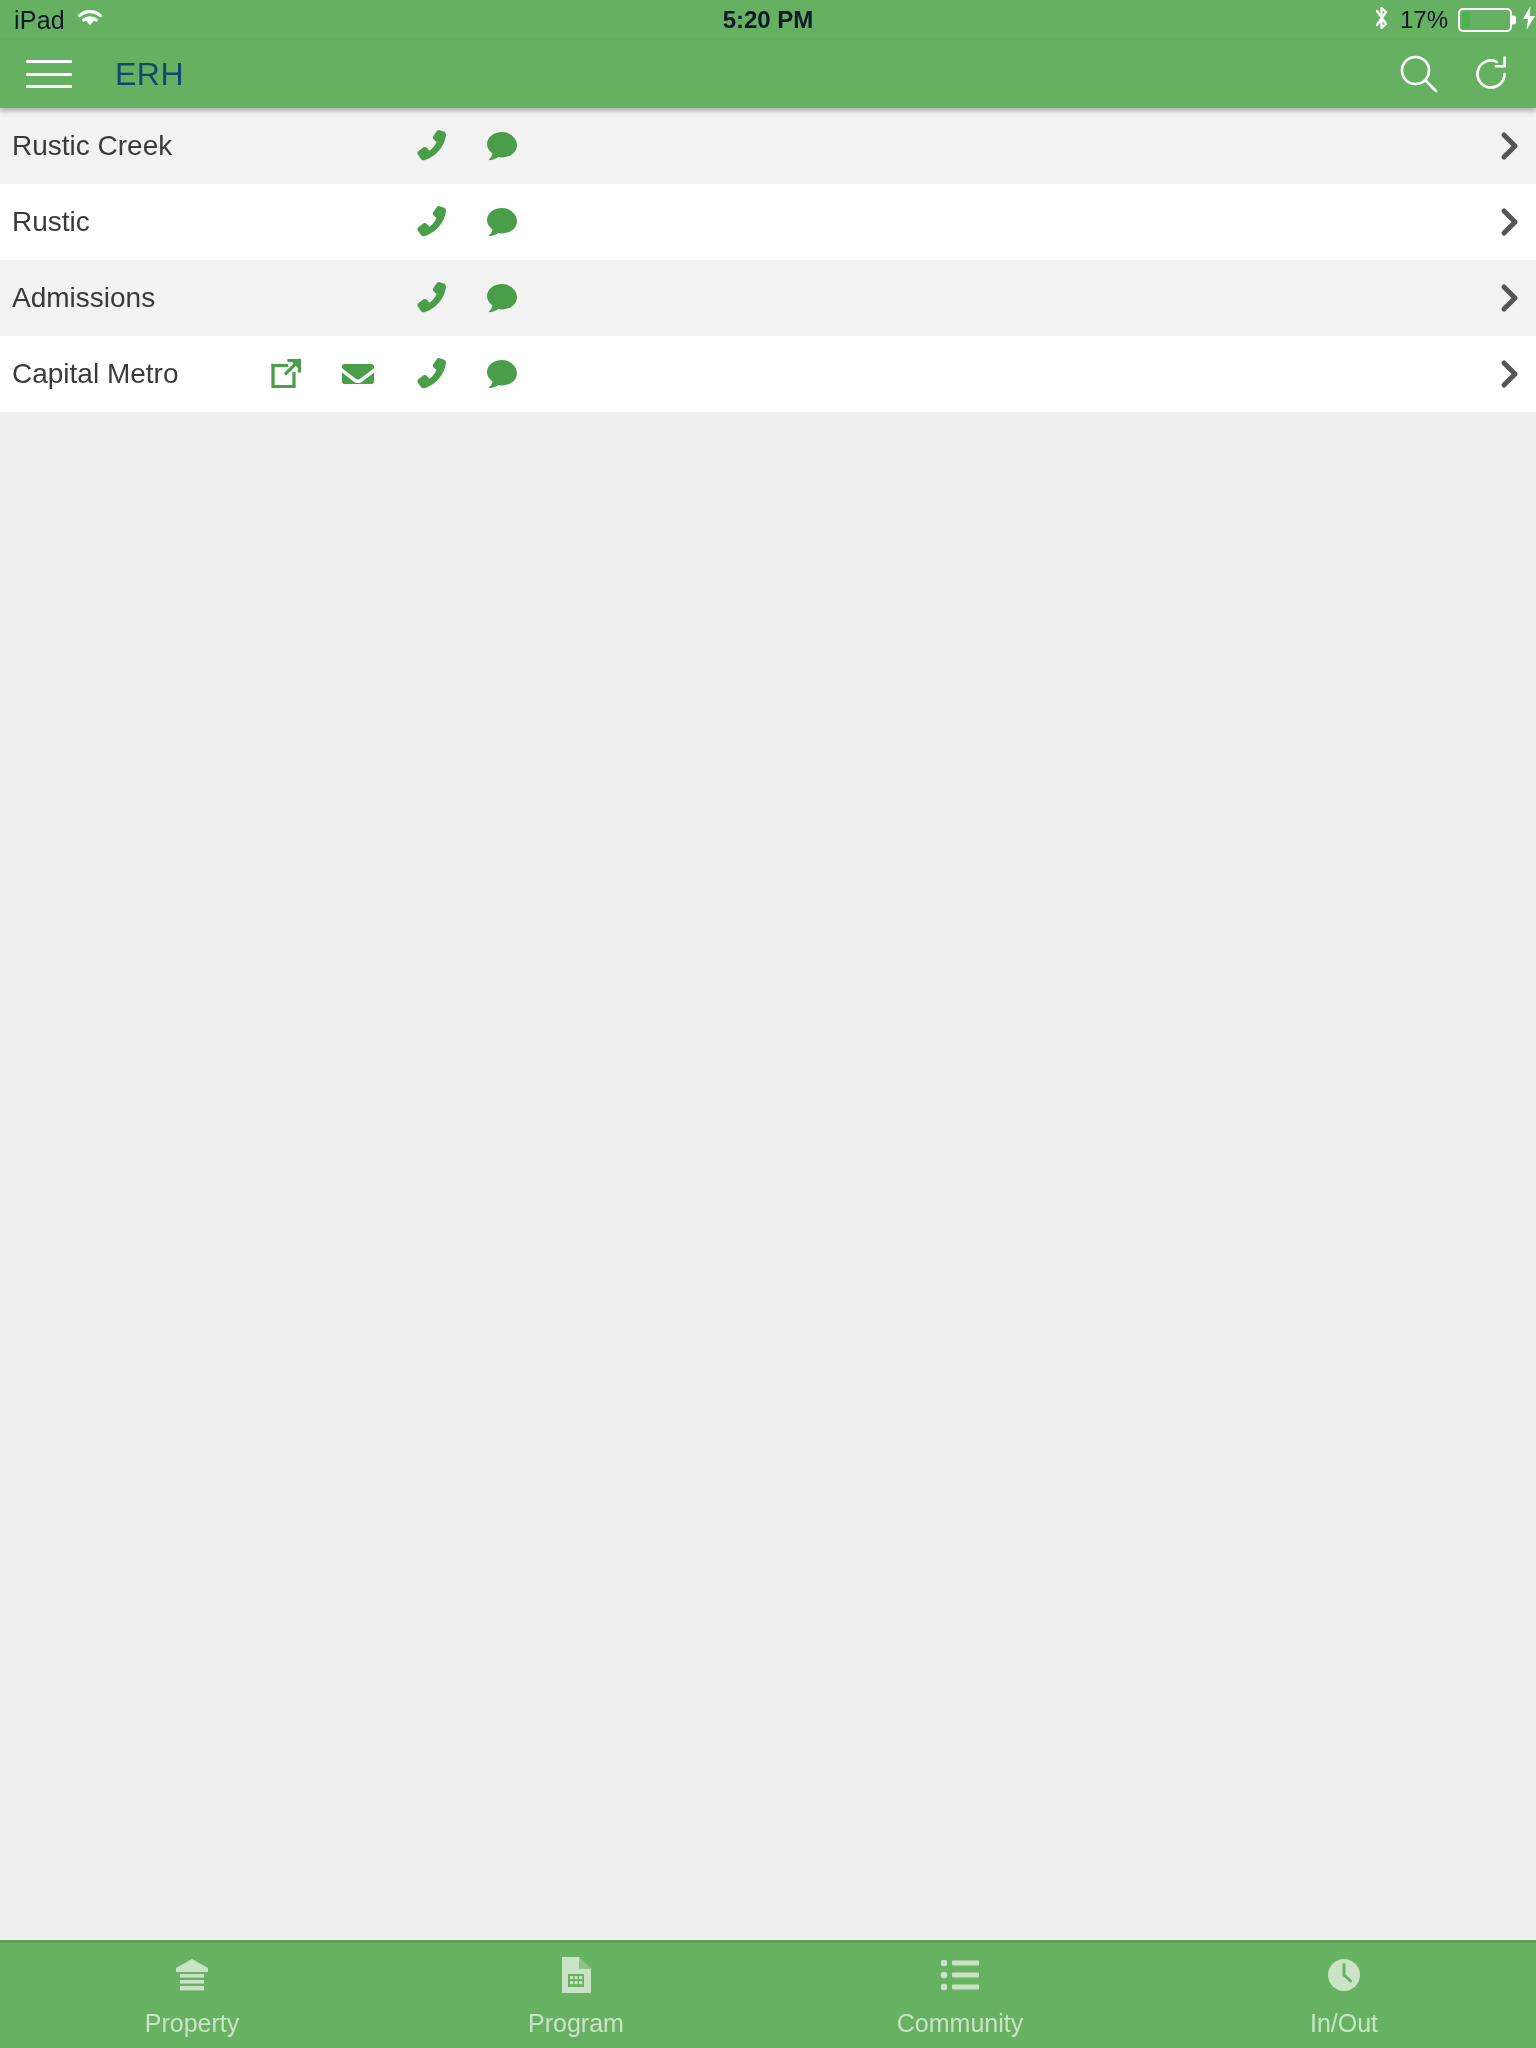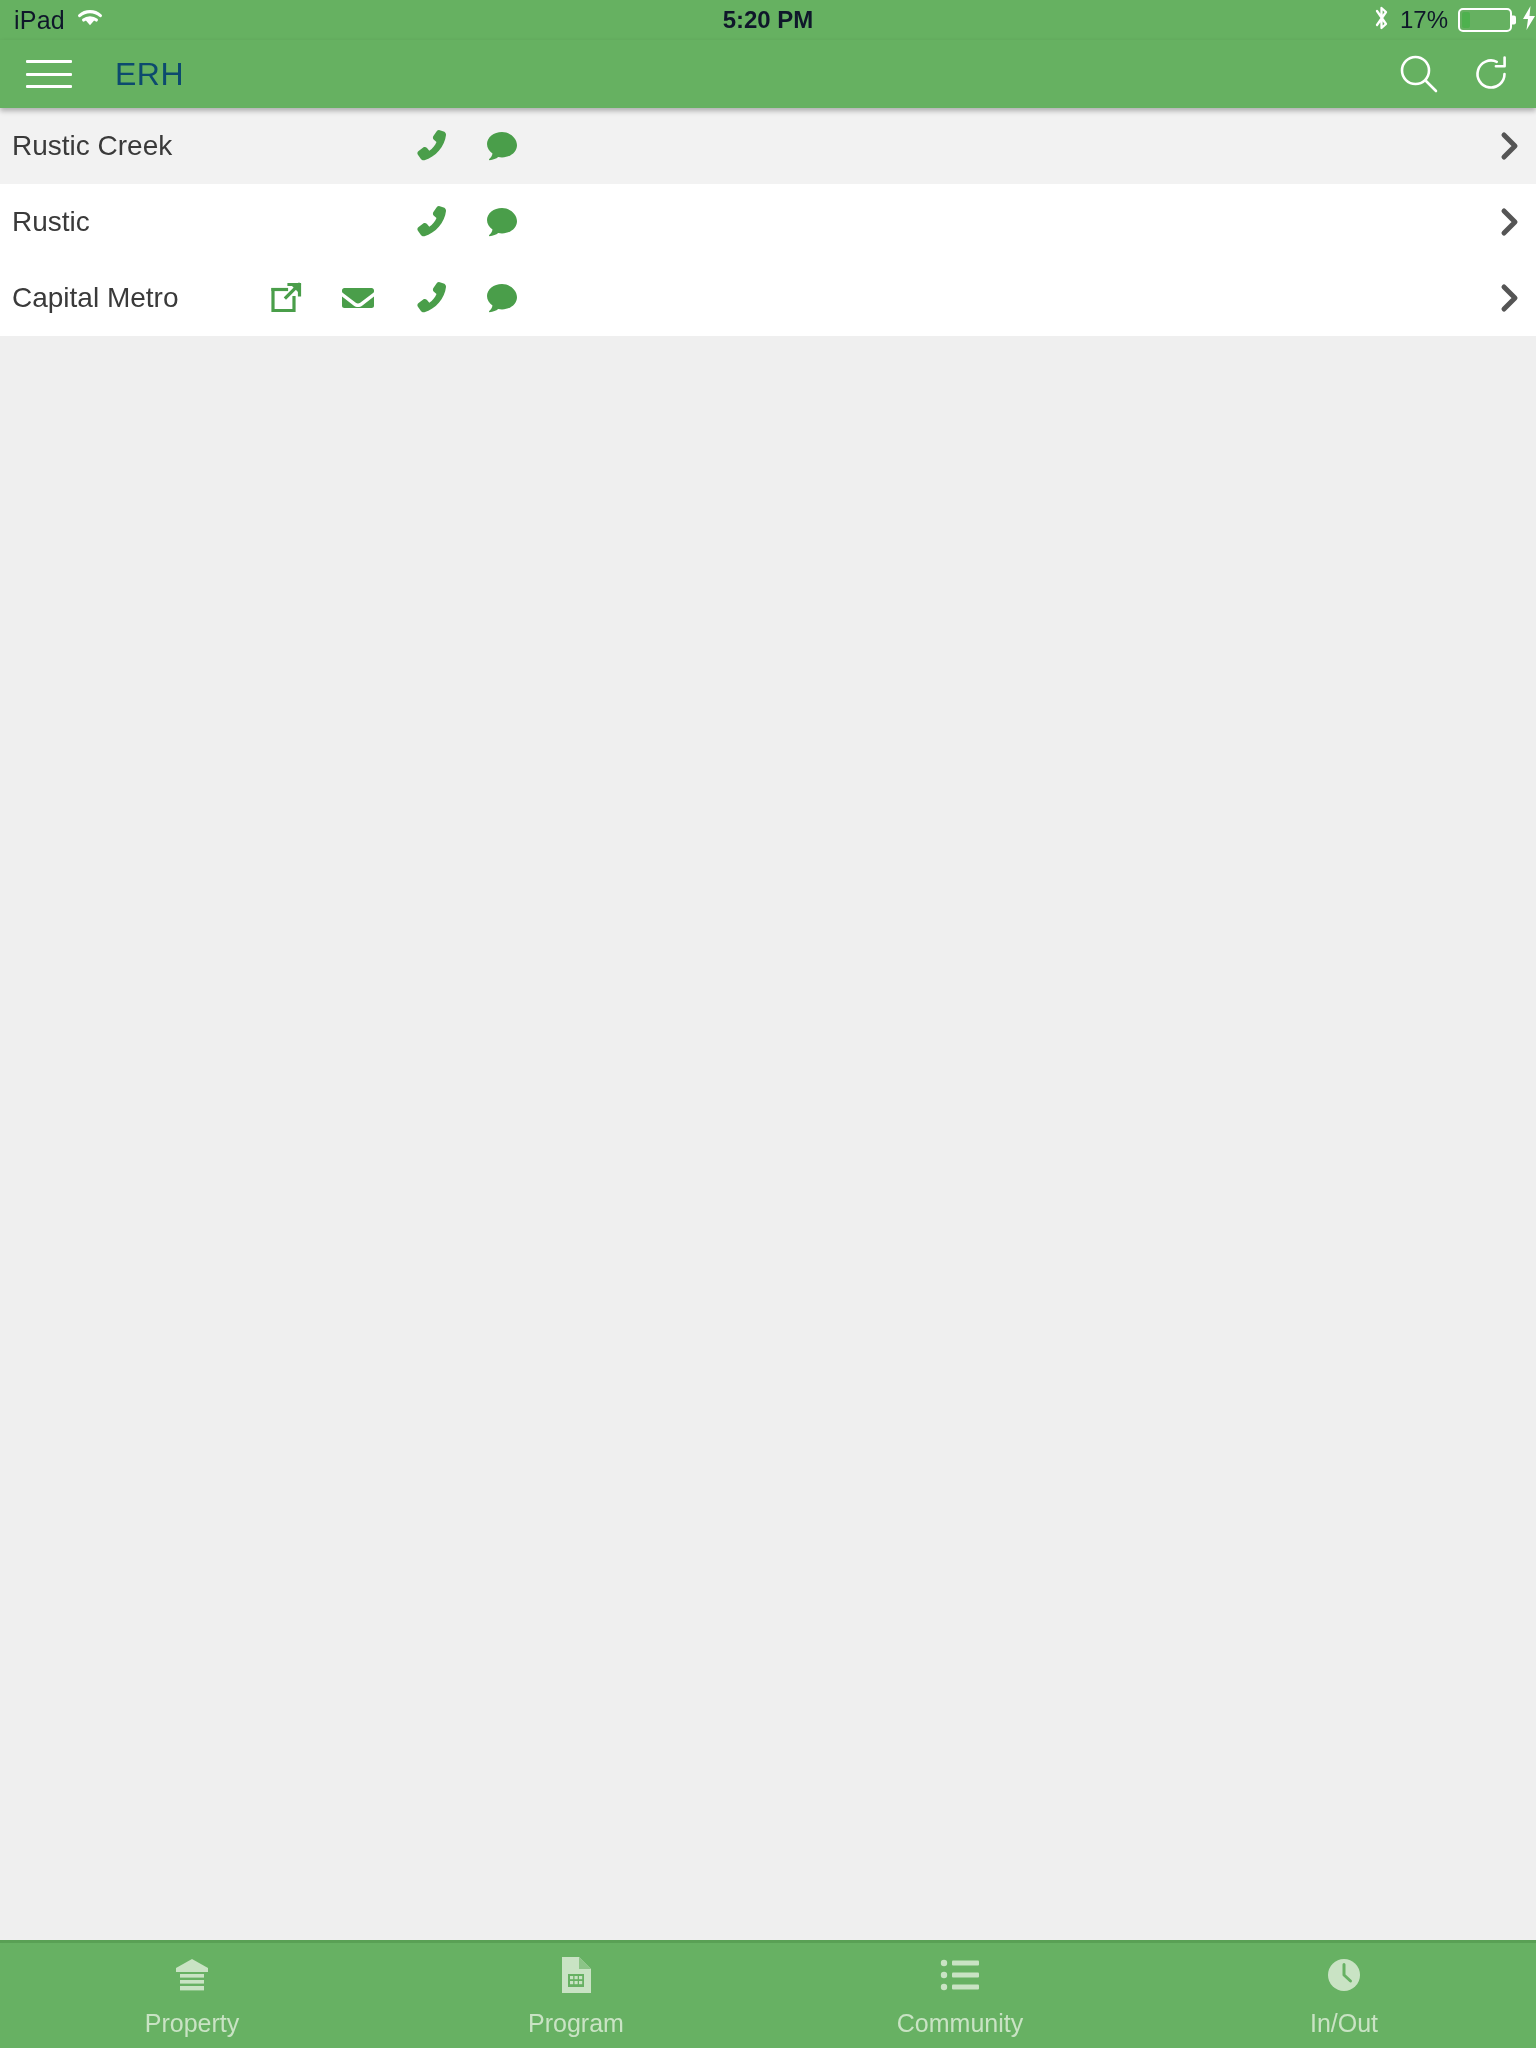--- a/index.html
+++ b/index.html
@@ -175,20 +175,40 @@
               <path d="M20 6C11.7 6 5 11.4 5 18.1c0 3.8 2.1 7.2 5.5 9.4-.4 2.3-1.8 4.3-3.3 5.6-.4.4-.2 1.1.4 1.1 3.6-.1 6.6-1.5 8.6-3.1 1.2.2 2.5.3 3.8.3 8.3 0 15-5.4 15-12.2S28.3 6 20 6z"></path>
             </svg>
           </span>
         </div>
         <div class="row-chevron">
           <svg width="28" height="40" viewBox="0 0 28 40" fill="none">
             <path d="M8 9 L19 20 L8 31" stroke="#555555" stroke-width="5" stroke-linecap="round" stroke-linejoin="round"></path>
           </svg>
         </div>
       </div>
+      <div class="row odd">
+        <div class="row-label">Admissions</div>
+        <div class="row-icons" style="left: 394px;">
+          <span class="ricon">
+            <svg width="40" height="40" viewBox="0 0 40 40" fill="#4a9e4a">
+              <path d="M30.6 4.6c-1.3-.9-3-.6-3.9.7l-3.3 4.6c-.8 1.2-.6 2.8.5 3.8l2.6 2.3c-1.3 3.5-3.9 6.6-7.2 8.7l-2.3-2.6c-1-1.1-2.6-1.3-3.8-.5l-4.6 3.3c-1.3.9-1.6 2.6-.7 3.9l3 4.2c.8 1.1 2.2 1.6 3.5 1.2C25.4 31.2 34.8 20.4 36 9c.1-1.3-.5-2.6-1.6-3.3z"></path>
+            </svg>
+          </span>
+          <span class="ricon">
+            <svg width="40" height="40" viewBox="0 0 40 40" fill="#4a9e4a">
+              <path d="M20 6C11.7 6 5 11.4 5 18.1c0 3.8 2.1 7.2 5.5 9.4-.4 2.3-1.8 4.3-3.3 5.6-.4.4-.2 1.1.4 1.1 3.6-.1 6.6-1.5 8.6-3.1 1.2.2 2.5.3 3.8.3 8.3 0 15-5.4 15-12.2S28.3 6 20 6z"></path>
+            </svg>
+          </span>
+        </div>
+        <div class="row-chevron">
+          <svg width="28" height="40" viewBox="0 0 28 40" fill="none">
+            <path d="M8 9 L19 20 L8 31" stroke="#555555" stroke-width="5" stroke-linecap="round" stroke-linejoin="round"></path>
+          </svg>
+        </div>
+      </div>
       <div class="row even">
         <div class="row-label">Capital Metro</div>
         <div class="row-icons" style="left: 250px;">
           <span class="ricon">
             <svg width="40" height="40" viewBox="0 0 40 40" fill="none">
               <path d="M7 11.5h13.5" stroke="#4a9e4a" stroke-width="3.2" stroke-linecap="square"></path>
               <path d="M7 11.5v21h21V19.5" stroke="#4a9e4a" stroke-width="3.2" stroke-linejoin="miter" stroke-linecap="square" fill="none"></path>
               <path d="M20 19.5 L33 6.5" stroke="#4a9e4a" stroke-width="3.2" stroke-linecap="square"></path>
               <path d="M23 6.5h10.5V17" stroke="#4a9e4a" stroke-width="3.2" stroke-linejoin="miter" stroke-linecap="square" fill="none"></path>
               <path d="M24.5 6.5 L33.5 6.5 L33.5 15.5 Z" fill="#4a9e4a"></path>

